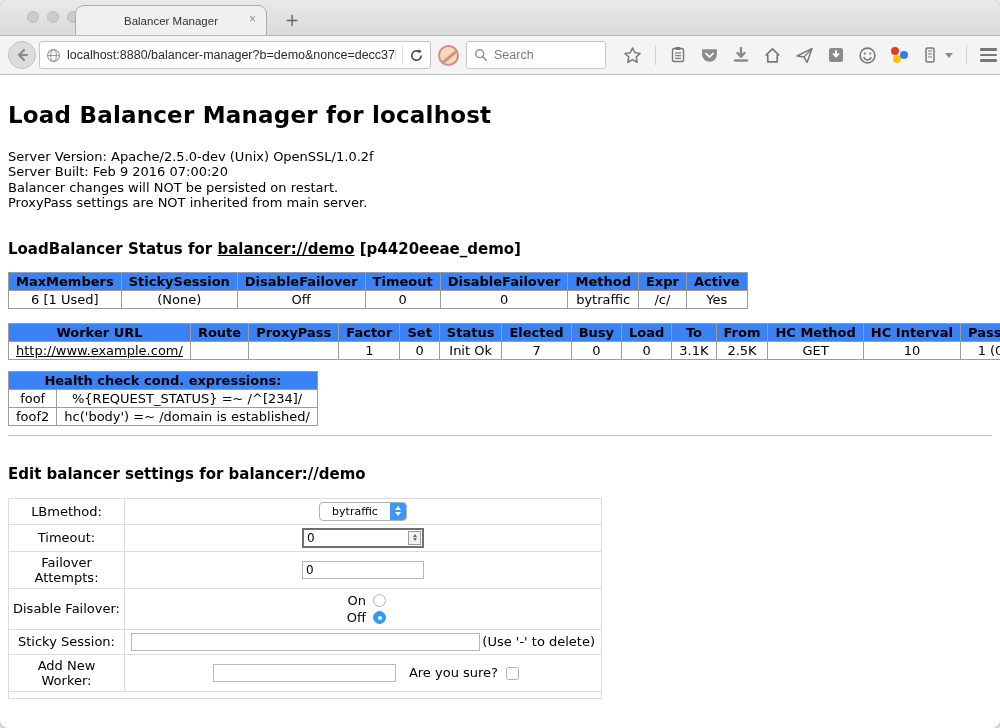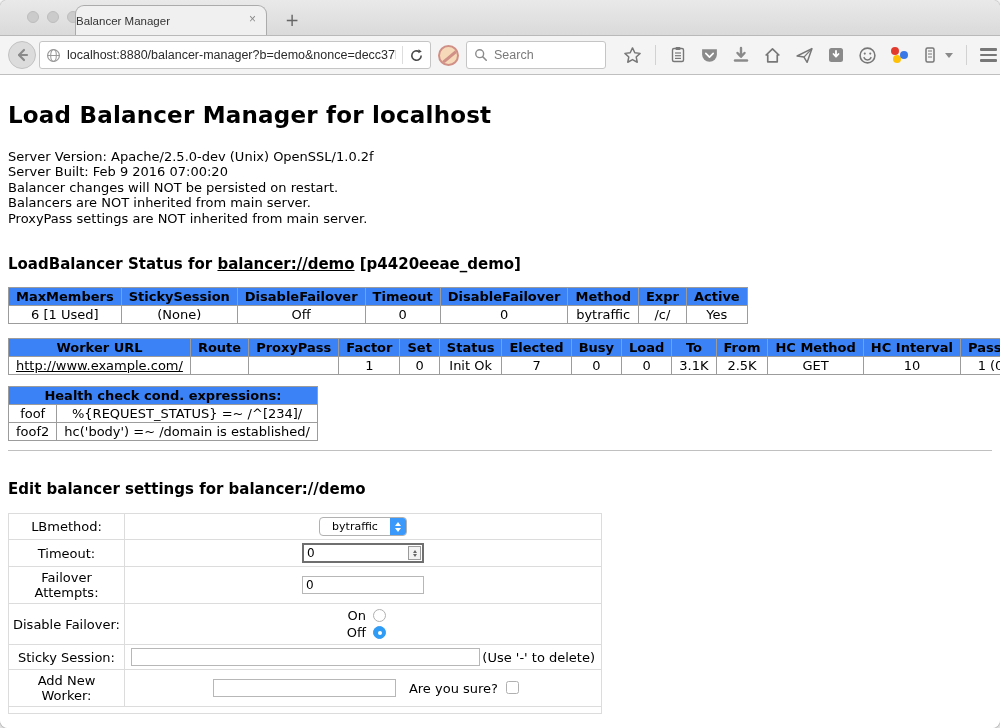--- a/index.html
+++ b/index.html
@@ -11,21 +11,21 @@
 
   
   .tabbar{ height:36px; background:linear-gradient(#e9e9e9,#dadada);
            display:flex; align-items:flex-end; position:relative;
            border-bottom:1px solid #b9b9b9;}
   .traffic{ position:absolute; left:27px; top:11px; display:flex; gap:8px; }
   .light{ width:12px; height:12px; border-radius:50%; background:#cbcbcb;
           border:1px solid #bdbdbd; }
   .tab{ margin-left:75px; width:192px; height:30px; background:#f0f0f0;
         border:1px solid #ababab; border-bottom:none; border-radius:9px 9px 0 0;
-        display:flex; align-items:center; justify-content:flex-start; gap:8px;
+        display:flex; align-items:center; justify-content:center; gap:8px;
         position:relative; font-family:"Liberation Sans",sans-serif; }
   .tab-title{ font-size:11.5px; color:#333; }
   .tab-close{ position:absolute; right:10px; top:7px; color:#8b8b8b;
               font-size:12px; line-height:12px; cursor:default;}
   .newtab{ font-size:17px; color:#666; margin:0 0 5px 14px; padding:0 4px;}
 
   
   .toolbar{ height:39px; background:#f4f4f4; border-bottom:1px solid #bfbfbf;
             display:flex; align-items:center; padding:0 8px; gap:7px;
             font-family:"Liberation Sans",sans-serif;}
@@ -117,21 +117,21 @@
   .radio.checked{ background:#2f9bf4; border-color:#2f9bf4; position:relative;}
   .radio.checked::after{ content:""; position:absolute; left:4px; top:4px;
           width:4px; height:4px; border-radius:50%; background:#fff;}
   .checkbox{ width:13px; height:13px; border:1px solid #b0b0b0; border-radius:2.5px;
              background:#fff; display:inline-block; vertical-align:middle;}
   .sticky-row{ display:flex; align-items:center; }
   .sticky-note{ margin-left:auto; padding-right:2px; }
   .worker-row{ display:flex; align-items:center; }
   .worker-row .txt{ margin-left:84px; }
   .confirm-group{ margin-left:auto; margin-right:78px; display:flex;
-                  align-items:flex-start; gap:8px;}
+                  align-items:flex-end; gap:8px;}
   .submit-cell{ text-align:center; padding:4px 0;}
 </style>
 </head>
 <body>
 
 <div class="window">
 
   <div class="tabbar">
     <div class="traffic">
       <span class="light"></span>
@@ -232,21 +232,20 @@
     </div>
   </div>
 
   <div class="content">
     <h1 class="page-title">Load Balancer Manager for localhost</h1>
 
     <div class="server-info">
       <div>Server Version: Apache/2.5.0-dev (Unix) OpenSSL/1.0.2f</div>
       <div>Server Built: Feb 9 2016 07:00:20</div>
       <div>Balancer changes will NOT be persisted on restart.</div>
-      <div>Balancers are NOT inherited from main server.</div>
       <div>ProxyPass settings are NOT inherited from main server.</div>
     </div>
 
     <div class="section-heading">
       <span>LoadBalancer Status for </span><a href="#">balancer://demo</a><span> [p4420eeae_demo]</span>
     </div>
 
     <table class="data">
       <tbody>
           <tr>

